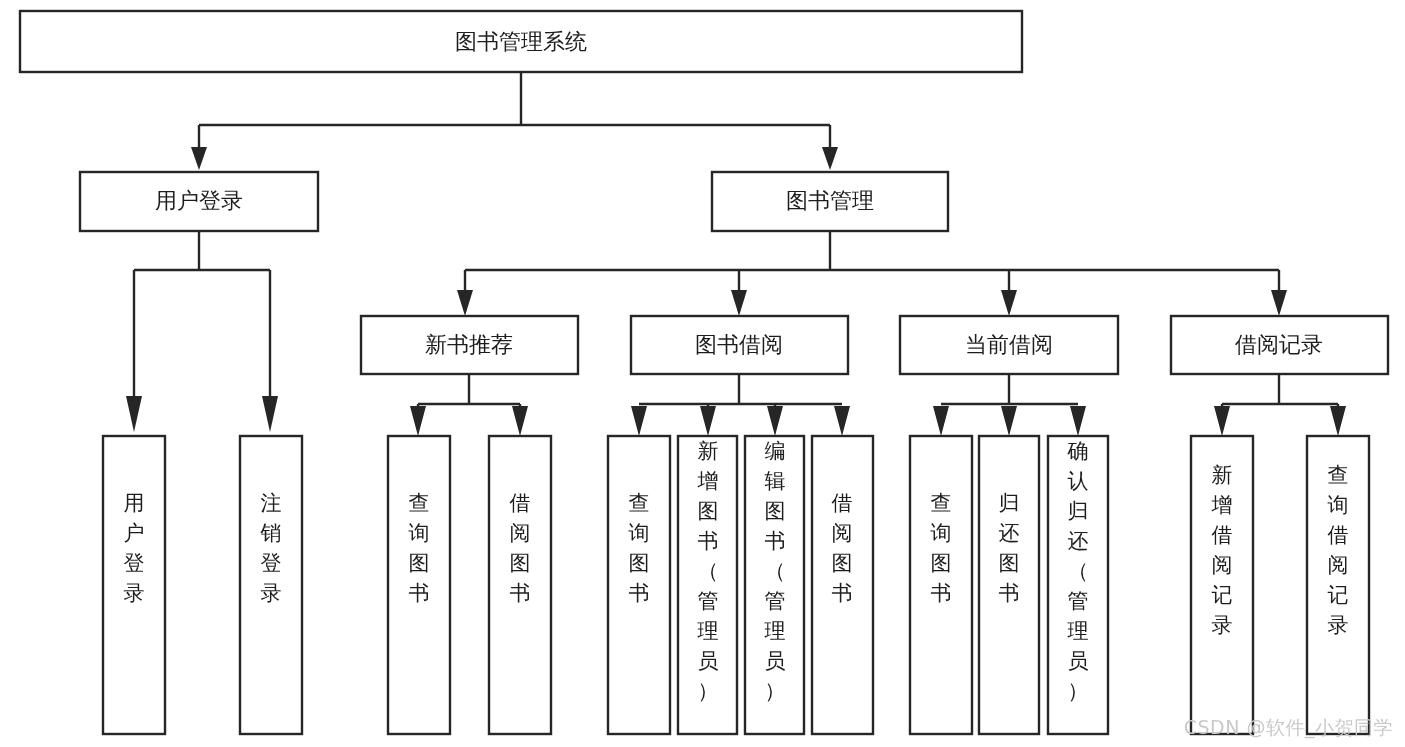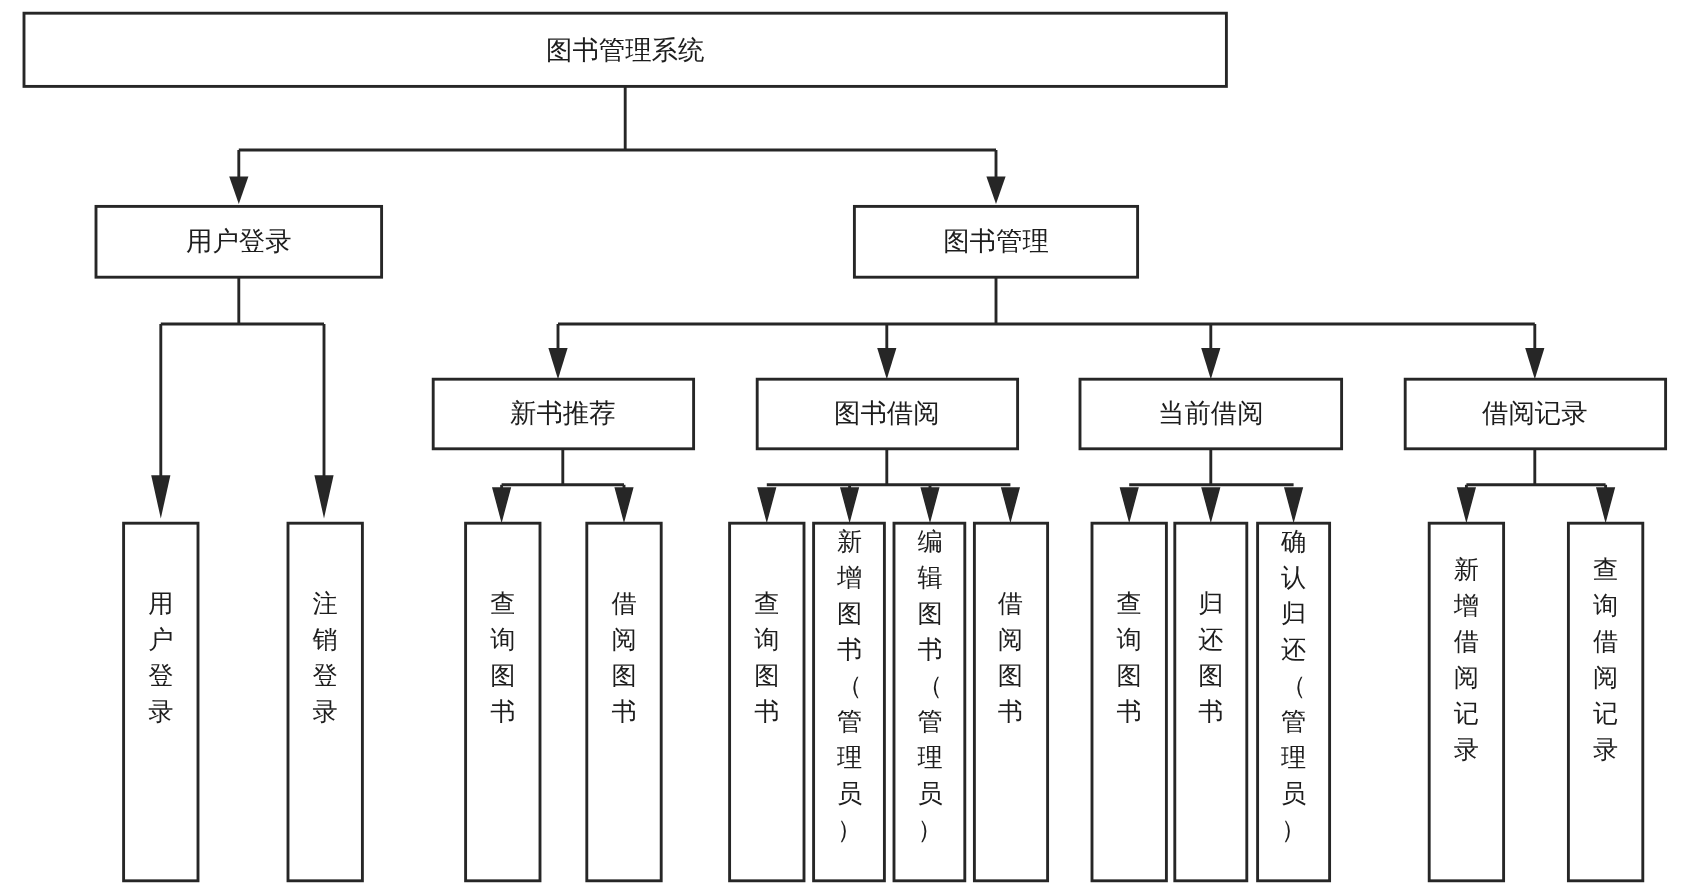--- a/index.html
+++ b/index.html
@@ -214,13 +214,14 @@
       <rect class="node-box" x="1191" y="436" width="62" height="298"></rect>
       <text class="node-label-vert" x="1222" y="482"><tspan x="1222" y="482">新</tspan><tspan x="1222" y="512">增</tspan><tspan x="1222" y="542">借</tspan><tspan x="1222" y="572">阅</tspan><tspan x="1222" y="602">记</tspan><tspan x="1222" y="632">录</tspan></text>
     </g>
     <g>
       <rect class="node-box" x="1307" y="436" width="62" height="298"></rect>
       <text class="node-label-vert" x="1338" y="482"><tspan x="1338" y="482">查</tspan><tspan x="1338" y="512">询</tspan><tspan x="1338" y="542">借</tspan><tspan x="1338" y="572">阅</tspan><tspan x="1338" y="602">记</tspan><tspan x="1338" y="632">录</tspan></text>
     </g>
 
   </svg>
 
+  <div class="watermark">CSDN @软件_小贺同学</div>
 </div>
 
 </body></html>

